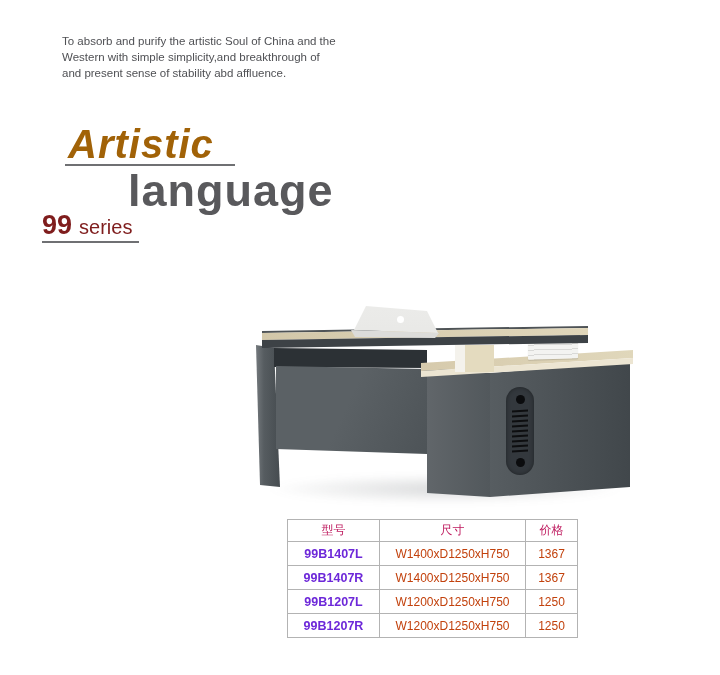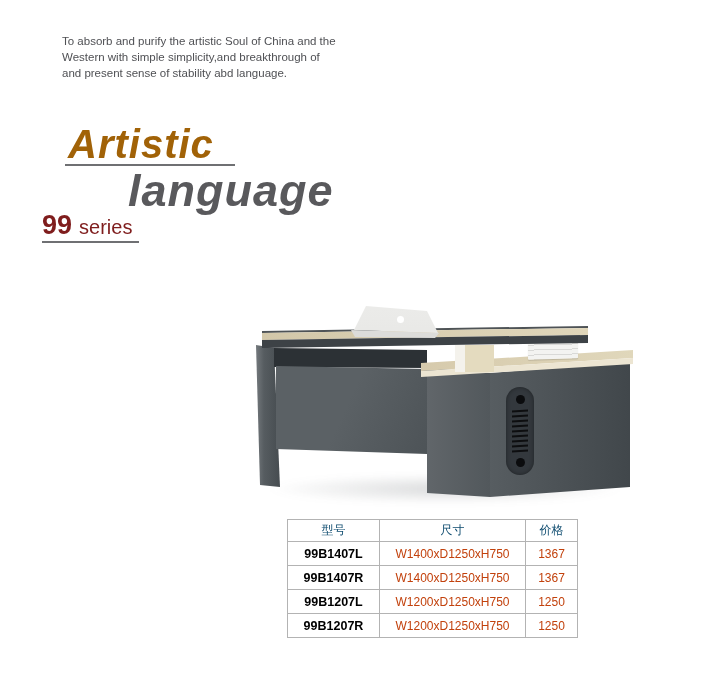--- a/index.html
+++ b/index.html
@@ -10,21 +10,21 @@
   .intro { position:absolute; left:42px; top:33px; width:330px;
            font-size:11.5px; line-height:16.2px; color:#4f5054;margin-left:20px; }
 
   
   .title-artistic { position:absolute; left:68px; top:124px;
                     font-size:40px; font-weight:700; font-style:italic;
                     letter-spacing:1px; color:#a16207; line-height:1; }
   .artistic-underline { position:absolute; left:65px; top:164px; width:170px;
                         height:2px; background:#6f7073; }
   .title-language { position:absolute; left:128px; top:168px;
-                    font-size:45px; font-weight:700; font-style:italic;
+                    font-size:45px; font-weight:700; 
                     letter-spacing:1px; color:#59595c; line-height:1; }
   .series-line { position:absolute; left:42px; top:210px; color:#7f1d1d; }
   .series-number { font-size:27px; font-weight:700; }
   .series-label  { font-size:20px; font-weight:400; margin-left:7px; }
   .series-underline { position:absolute; left:42px; top:241px; width:97px;
                       height:2px; background:#6f7073; }
 
   
   .figure { position:absolute; left:250px; top:288px; width:400px; height:225px; }
   .figure > div { position:absolute; }
@@ -95,31 +95,31 @@
     clip-path:polygon(101px 42px, 189px 45px, 185px 50px, 105px 49px);
     background:linear-gradient(180deg,#dcdcda 30%,#bcbcba); }
 
   
   .spec-table { position:absolute; left:287px; top:519px;
     border-collapse:collapse; table-layout:fixed; }
   .spec-table col.c1 { width:92px; } .spec-table col.c2 { width:146px; }
   .spec-table col.c3 { width:52px; }
   .spec-table th, .spec-table td { border:1px solid #b3b3b3; text-align:center;
     font-size:12px; color:#c2410c; padding:0; }
-  .spec-table th { height:22px; font-weight:400; color:#0c4a6e; }
+  .spec-table th { height:22px; font-weight:400; color:#be185d; }
   .spec-table td { height:24px; }
-  .spec-table td.model { font-weight:700; color:#000000; font-size:12.5px; }
+  .spec-table td.model { font-weight:700; color:#6d28d9; font-size:12.5px; }
 </style>
 </head>
 <body>
 
 <div class="intro">
   <div>To absorb and purify the artistic Soul of China and the</div>
   <div>Western with simple simplicity,and breakthrough of</div>
-  <div>and present sense of stability abd language.</div>
+  <div>and present sense of stability abd affluence.</div>
 </div>
 
 <div class="title-artistic">Artistic</div>
 <div class="artistic-underline"></div>
 <div class="title-language">language</div>
 <div class="series-line">
   <span class="series-number">99</span><span class="series-label">series</span>
 </div>
 <div class="series-underline"></div>
 

